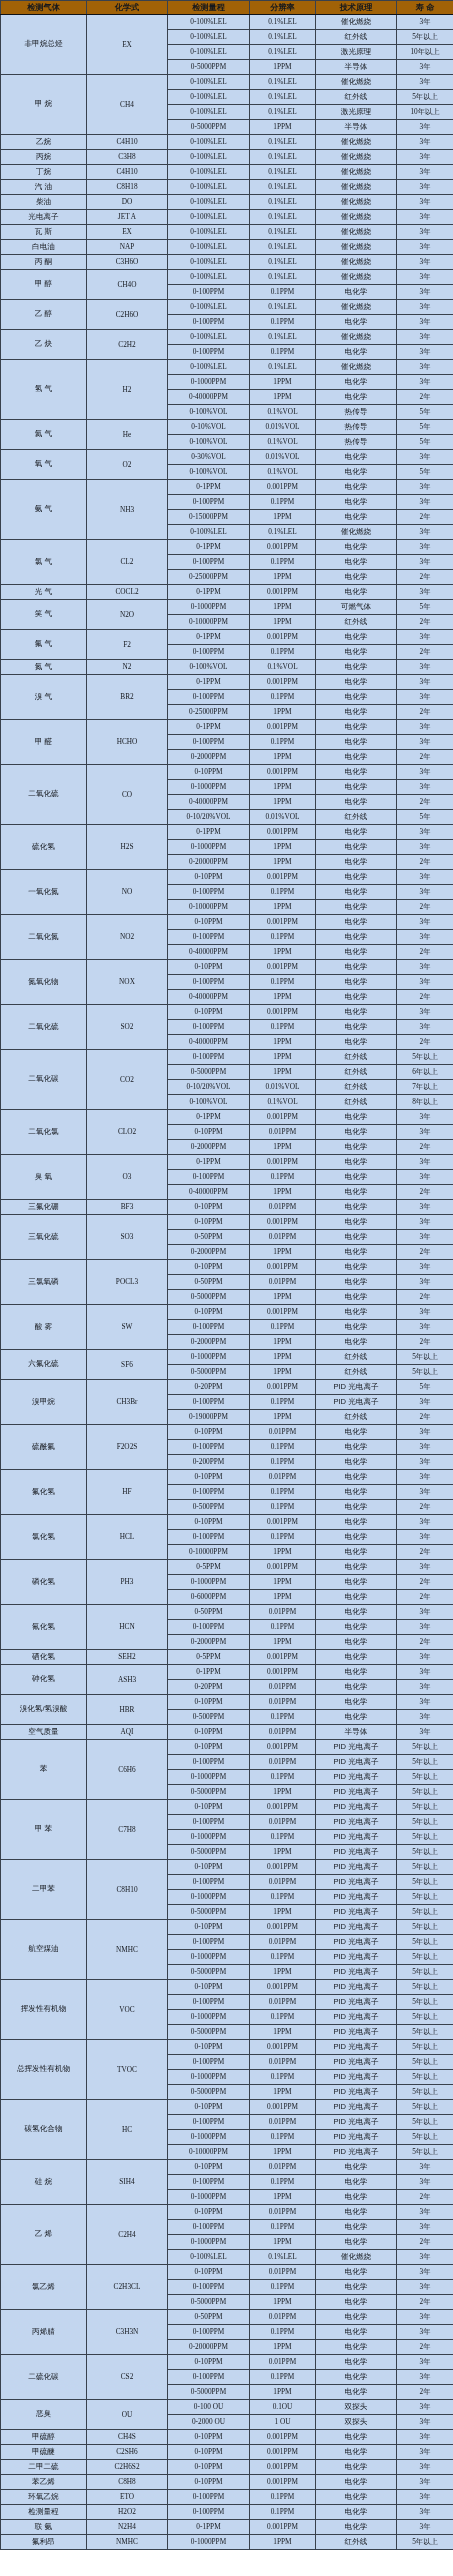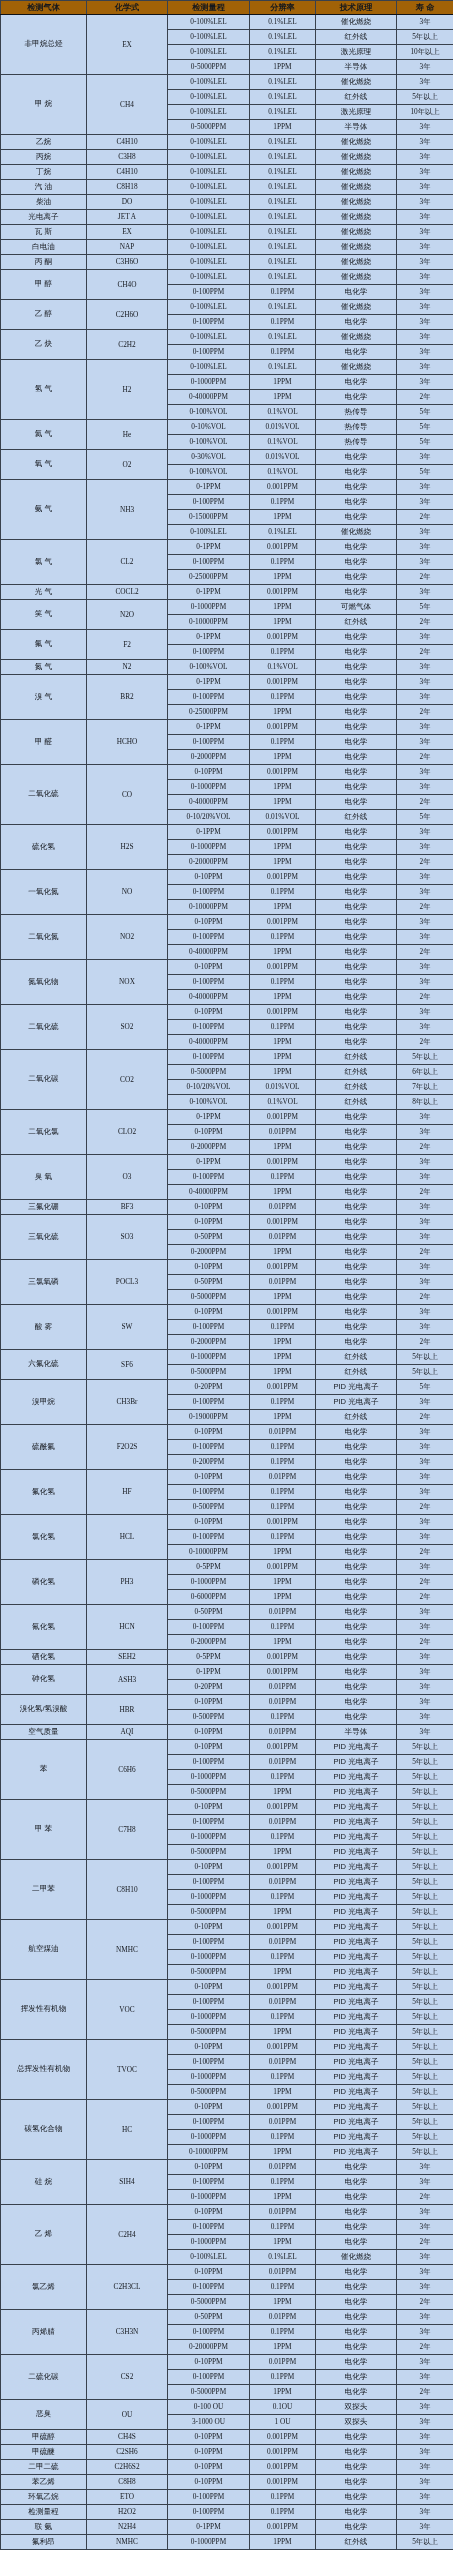--- a/index.html
+++ b/index.html
@@ -1117,21 +1117,21 @@
       </tr>
       <tr class="group-start">
         <td class="gas" rowspan="2">恶臭</td>
         <td rowspan="2">OU</td>
         <td>0-100 OU</td>
         <td>0.1OU</td>
         <td class="principle">双探头</td>
         <td>3年</td>
       </tr>
       <tr>
-        <td>3-1000 OU</td>
+        <td>0-2000 OU</td>
         <td>1 OU</td>
         <td class="principle">双探头</td>
         <td>3年</td>
       </tr>
       <tr class="group-start">
         <td class="gas" rowspan="1">甲硫醇</td>
         <td rowspan="1">CH4S</td>
         <td>0-10PPM</td>
         <td>0.001PPM</td>
         <td class="principle">电化学</td>

